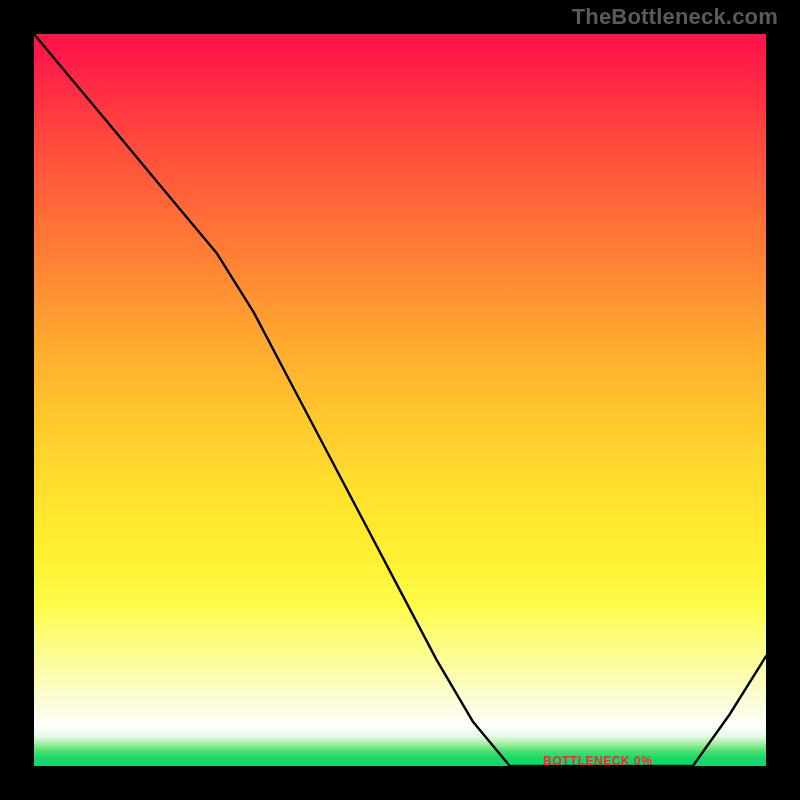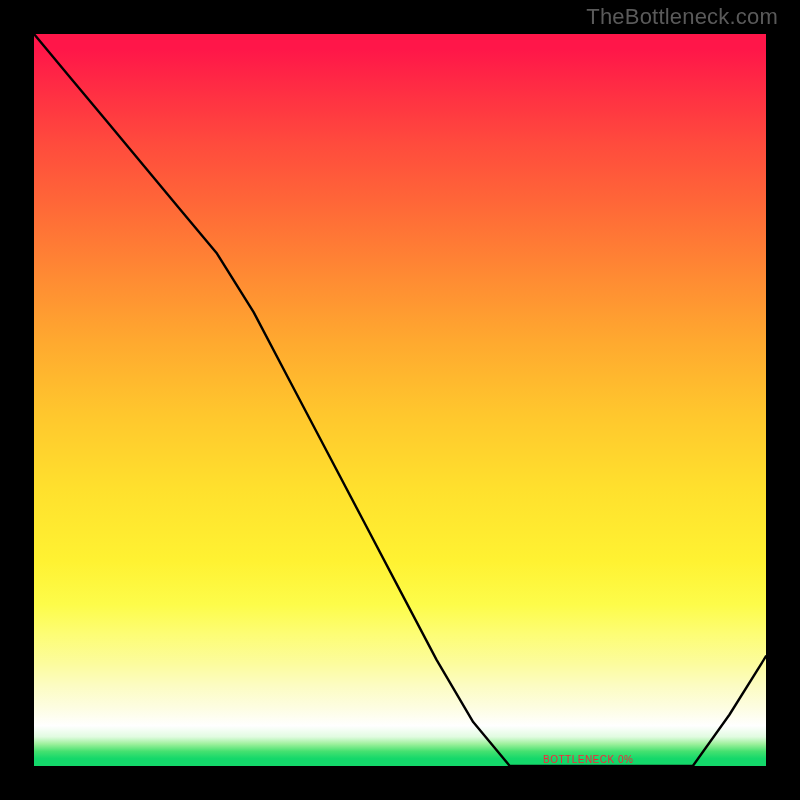--- a/index.html
+++ b/index.html
@@ -18,21 +18,21 @@
     width: 800px;
     height: 800px;
     background: #000000;
   }
   .watermark {
     position: absolute;
     top: 4px;
     right: 22px;
     color: #5a5a5a;
     font-size: 22px;
-    font-weight: 400;
+    font-weight: 700;
     letter-spacing: 0.2px;
     font-family: Arial, Helvetica, sans-serif;
   }
   .plot-area {
     position: absolute;
     left: 34px;
     top: 34px;
     width: 732px;
     height: 732px;
   }
@@ -76,22 +76,22 @@
   }
   .curve-path {
     fill: none;
     stroke: #000000;
     stroke-width: 2.4;
     stroke-linejoin: round;
     stroke-linecap: round;
   }
   .flat-label {
     position: absolute;
-    font-size: 10px;
-    font-weight: 400;
+    font-size: 12px;
+    font-weight: 700;
     letter-spacing: 0.5px;
     color: #ff1f3a;
     white-space: nowrap;
     font-family: Arial, Helvetica, sans-serif;
   }
 </style>
 </head>
 <body>
 
 <div class="frame">

